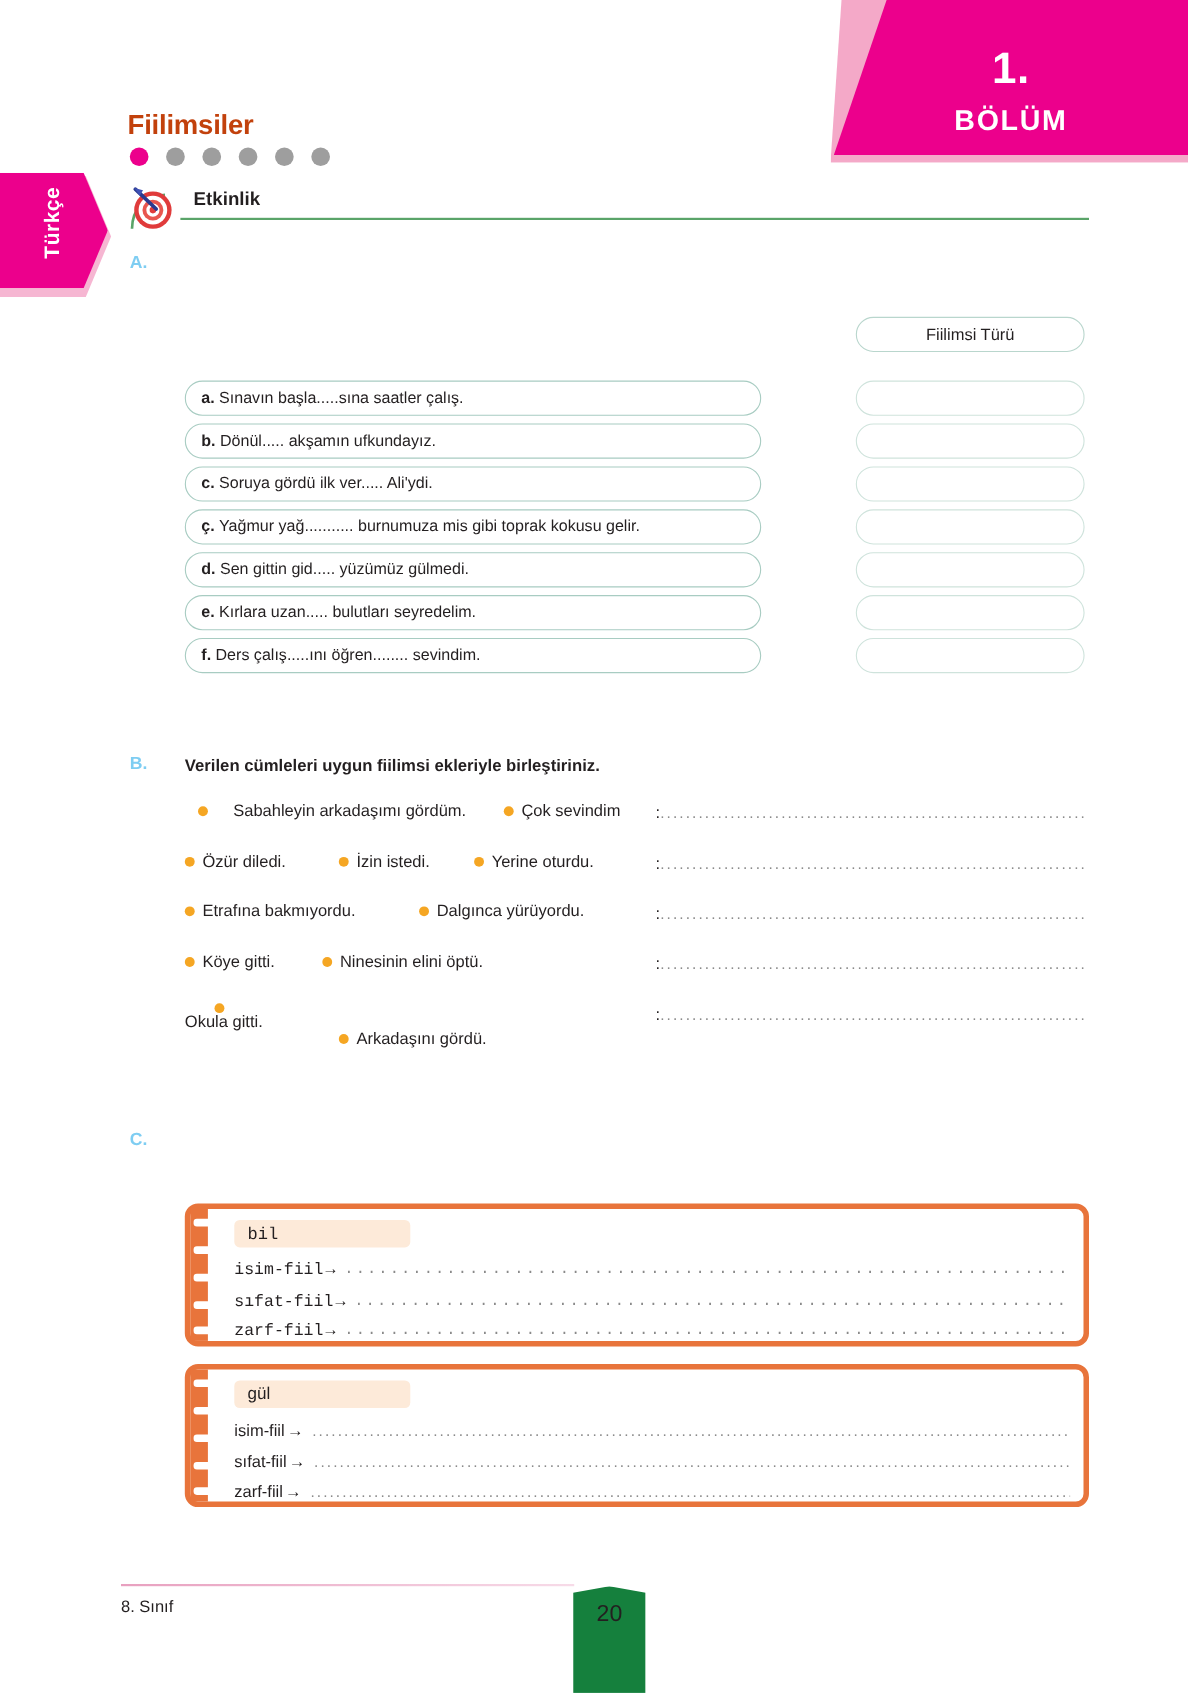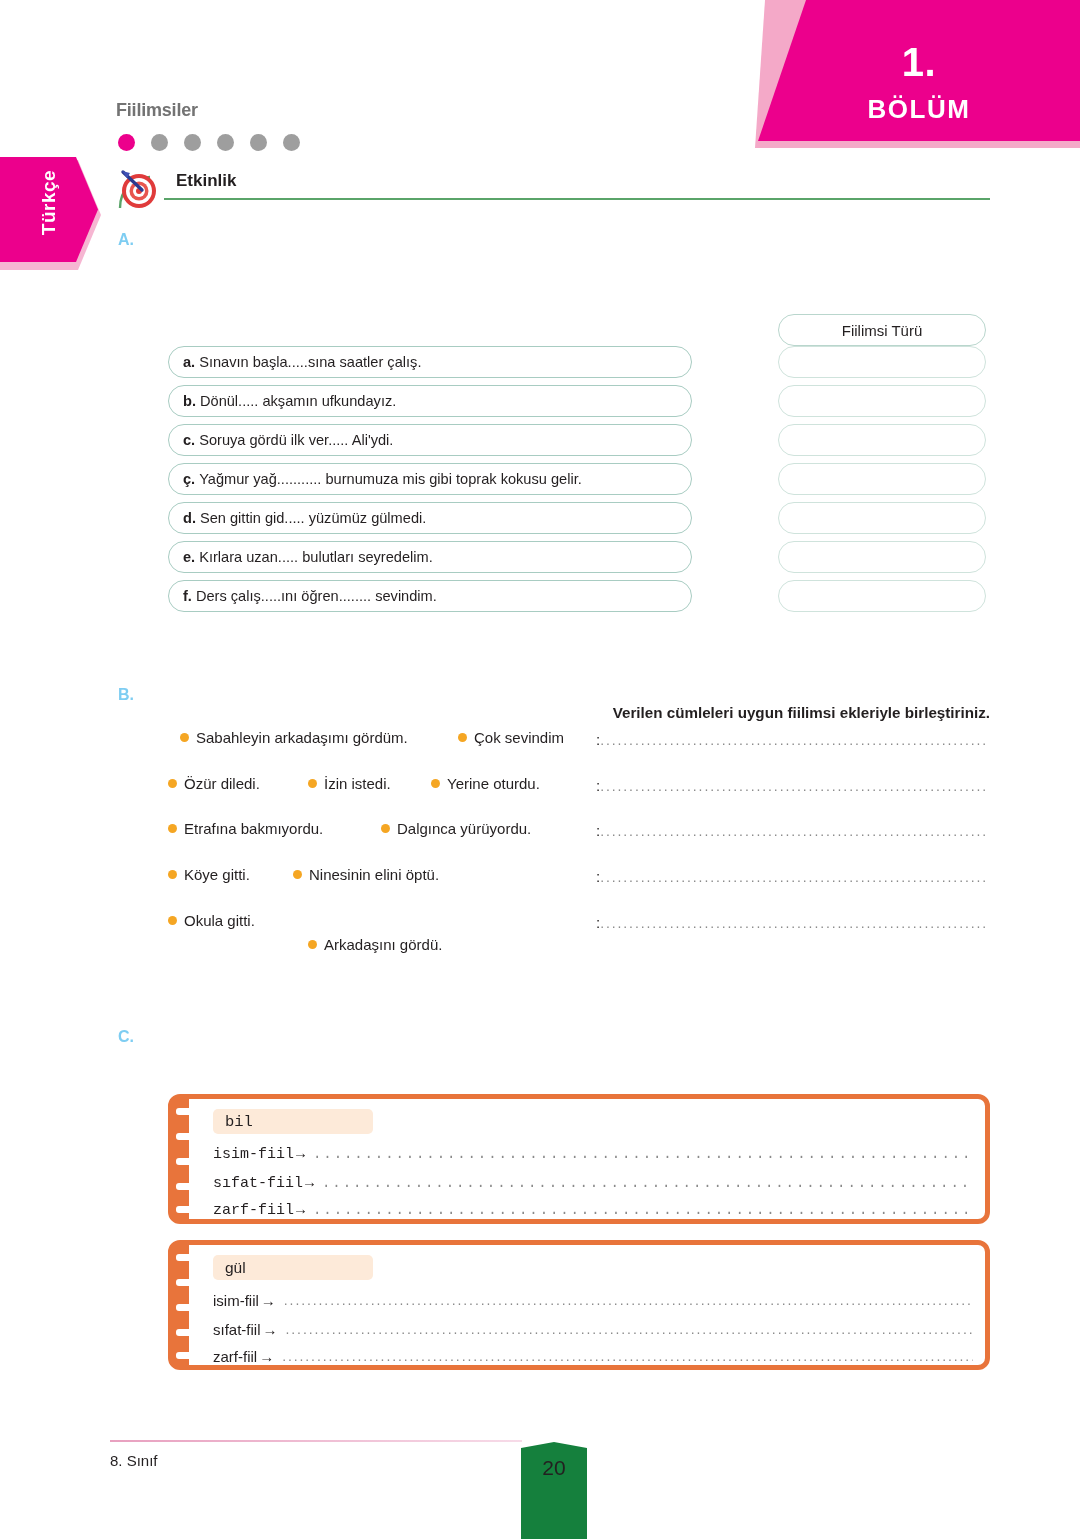--- a/index.html
+++ b/index.html
@@ -97,22 +97,22 @@
     font-size: 19px;
     font-weight: bold;
     letter-spacing: 0.5px;
   }
 
   
   .sec-title {
     position: absolute;
     top: 100px;
     left: 116px;
-    color: #737373;
-    font-size: 18px;
+    color: #c2410c;
+    font-size: 25px;
     font-weight: bold;
     letter-spacing: -0.2px;
   }
   .dots {
     position: absolute;
     top: 134px;
     left: 118px;
     display: flex;
     gap: 16px;
   }
@@ -388,21 +388,21 @@
       <circle cx="21" cy="27" r="3" fill="#e03b3b"></circle>
       <line x1="5" y1="8" x2="24" y2="26" stroke="#2b3a8f" stroke-width="3.4" stroke-linecap="round"></line>
       <path d="M4 7 L12 9 L9 14 Z" fill="#3f51b5"></path>
     </svg>
     <div class="etkinlik-label">Etkinlik</div>
     <div class="etkinlik-rule"></div>
   </div>
 
   <div class="q-label" style="top:231px;left:118px;">A.</div>
 
-  <div class="answer-box head" style="top:314px;">Fiilimsi Türü</div>
+  <div class="answer-box head" style="top:288px;">Fiilimsi Türü</div>
 
   <div class="sentence-box" style="top:346px;">
     <span class="letter">a.</span>
     <span>Sınavın başla.....sına saatler çalış.</span>
   </div>
   <div class="answer-box" style="top:346px;"></div>
 
   <div class="sentence-box" style="top:385px;">
     <span class="letter">b.</span>
     <span>Dönül..... akşamın ufkundayız.</span>
@@ -433,24 +433,24 @@
   </div>
   <div class="answer-box" style="top:541px;"></div>
 
   <div class="sentence-box" style="top:580px;">
     <span class="letter">f.</span>
     <span>Ders çalış.....ını öğren........ sevindim.</span>
   </div>
   <div class="answer-box" style="top:580px;"></div>
 
   <div class="q-label" style="top:686px;left:118px;">B.</div>
-  <div class="q-text" style="top:700px;left:168px;width:822px;text-align:right;">Verilen cümleleri uygun fiilimsi ekleriyle birleştiriniz.</div>
+  <div class="q-text" style="top:684px;left:168px;width:822px;">Verilen cümleleri uygun fiilimsi ekleriyle birleştiriniz.</div>
 
   <div class="b-row" style="top:729px;">
-    <div class="b-item" style="left:12px;">
+    <div class="b-item" style="left:12px;gap:16px;">
       <span class="b-bullet"></span>
       <span>Sabahleyin arkadaşımı gördüm.</span>
     </div>
     <div class="b-item" style="left:290px;">
       <span class="b-bullet"></span>
       <span>Çok sevindim</span>
     </div>
     <div class="b-line" style="left:428px;width:392px;">
       <span class="colon">:</span><span class="leader">...................................................................................</span>
     </div>
@@ -496,21 +496,21 @@
     <div class="b-item" style="left:125px;">
       <span class="b-bullet"></span>
       <span>Ninesinin elini öptü.</span>
     </div>
     <div class="b-line" style="left:428px;width:392px;">
       <span class="colon">:</span><span class="leader">...................................................................................</span>
     </div>
   </div>
 
   <div class="b-row" style="top:912px;">
-    <div class="b-item" style="left:0px;">
+    <div class="b-item" style="left:0px;flex-direction:column;">
       <span class="b-bullet"></span>
       <span>Okula gitti.</span>
     </div>
     <div class="b-item" style="left:140px;margin-top:24px;">
       <span class="b-bullet"></span>
       <span>Arkadaşını gördü.</span>
     </div>
     <div class="b-line" style="left:428px;width:392px;">
       <span class="colon">:</span><span class="leader">...................................................................................</span>
     </div>

